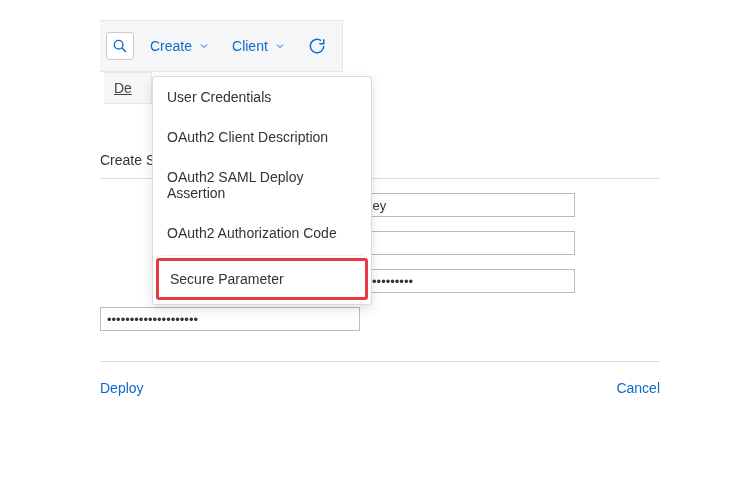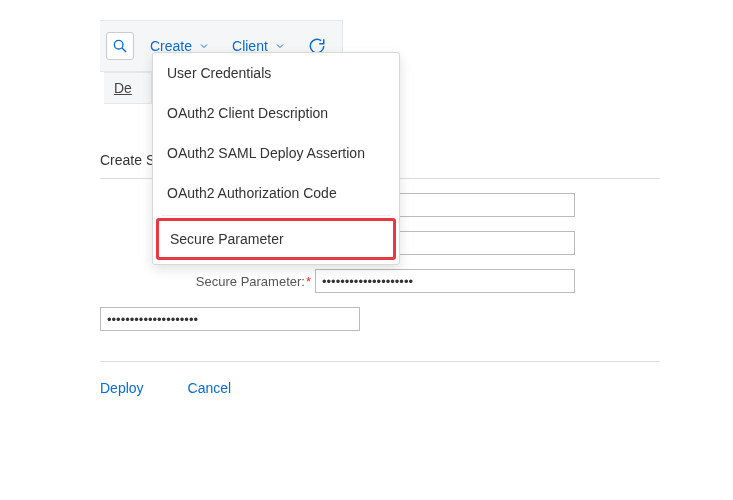--- a/index.html
+++ b/index.html
@@ -45,23 +45,23 @@
       margin-right: 22px;
       cursor: pointer;
     }
     .toolbar .link-btn span.txt { margin-right: 6px; }
     .toolbar .refresh { color:#0b6bcb; display:flex; align-items:center; cursor:pointer; }
     svg { display:block; }
 
     
     .dropdown {
       position: absolute;
-      top: 32px;
+      top: 56px;
       left: 52px;
-      width: 248px;
+      width: 220px;
       background: #fff;
       border: 1px solid #d9d9d9;
       border-radius: 3px;
       box-shadow: 0 4px 12px rgba(0,0,0,0.12);
       z-index: 10;
     }
     .dropdown-item {
       padding: 12px 14px;
       color: #333;
       font-size: 14px;
@@ -127,22 +127,22 @@
       border: 1px solid #bbb;
       padding: 2px 6px;
       font-size: 13px;
       color:#333;
     }
     .btn-row {
       margin-top: 30px;
       border-top: 1px solid #ddd;
       padding-top: 18px;
       display:flex;
-      justify-content:flex-start;
-      gap: 44px;
+      justify-content:space-between;
+      gap: 20px;
     }
     .btn-link {
       color:#0b6bcb;
       cursor:pointer;
       font-size:14px;
     }
   </style>
 </head>
 <body>
 

